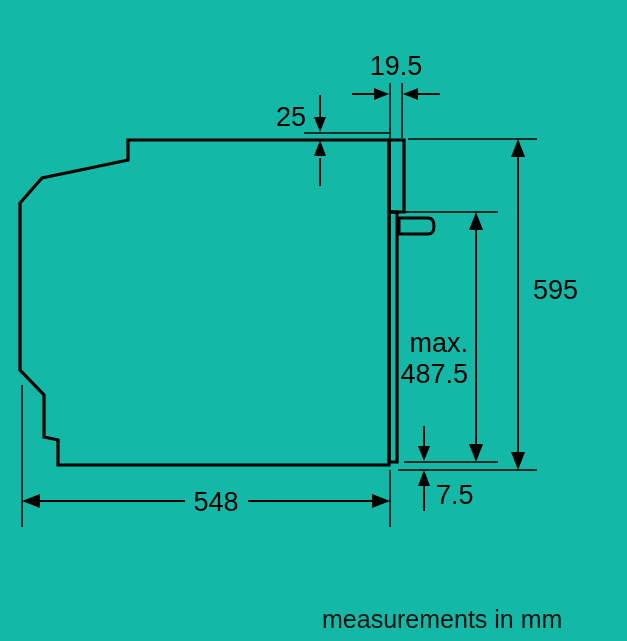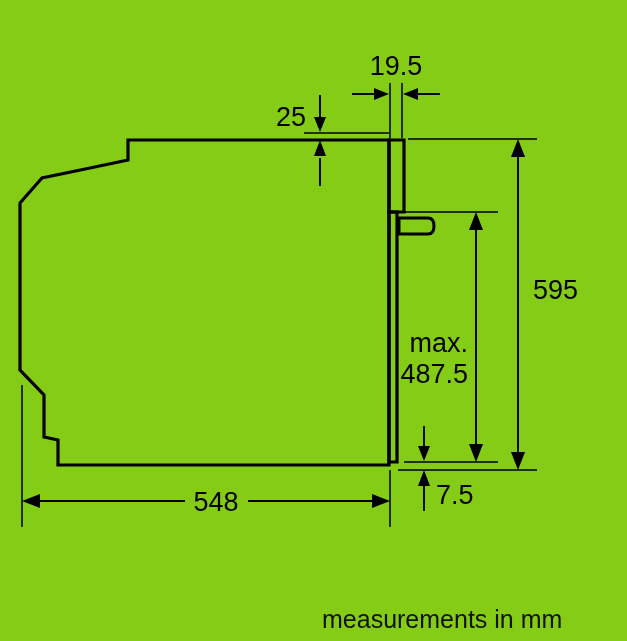--- a/index.html
+++ b/index.html
@@ -10,21 +10,21 @@
   body {
     width: 627px;
     height: 641px;
     font-family: "Liberation Sans", sans-serif;
     overflow: hidden;
   }
   #drawing-root {
     position: relative;
     width: 627px;
     height: 641px;
-    background: #84cc16;
+    background: #14b8a6;
   }
   svg#tech-drawing {
     display: block;
     width: 627px;
     height: 641px;
   }
   .outline {
     fill: none;
     stroke: #000000;
     stroke-width: 3.2;

